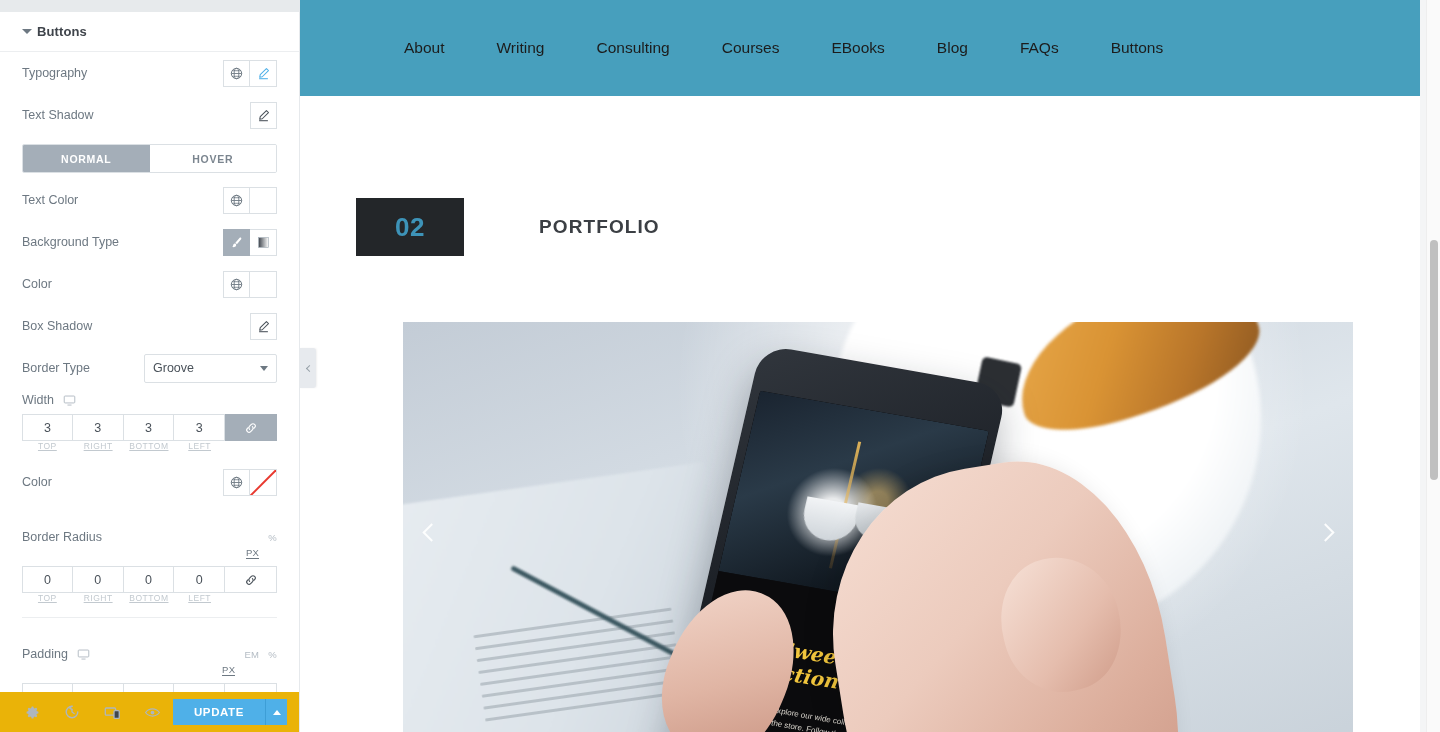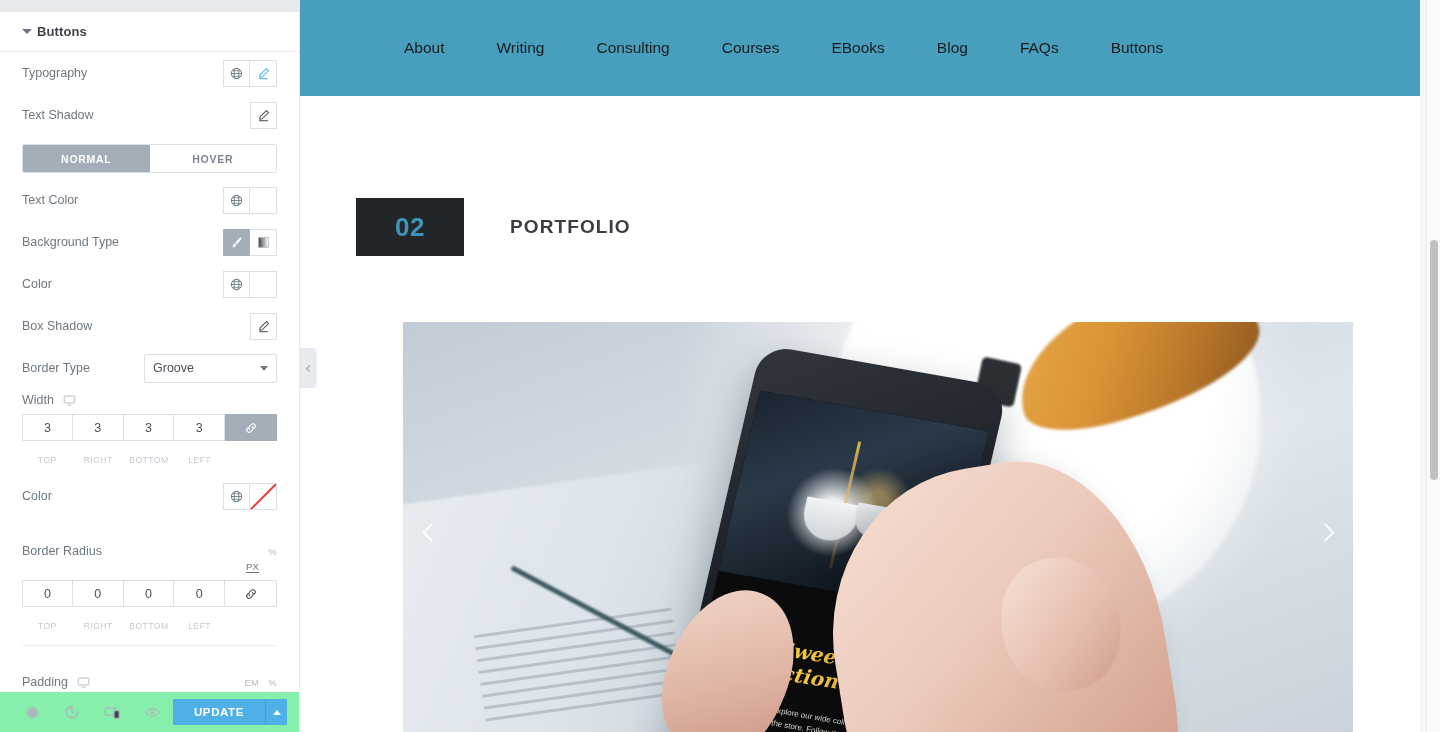--- a/index.html
+++ b/index.html
@@ -106,32 +106,32 @@
   .unit.active { color: #6d7882; border-bottom: 1px solid #6d7882; margin-top: 32px; }
 
   .dims { display: flex; margin-top: 7px; }
   .dim-cell { flex: 1; }
   .dim-input {
     width: 100%; height: 27px; border: 1px solid #dbe0e4; background: #fff;
     text-align: center; font-size: 12.5px; color: #4a525a;
     font-family: "Liberation Sans", sans-serif;
   }
   .dim-cell + .dim-cell .dim-input { border-left: none; }
-  .dim-sub { text-align: center; font-size: 8.5px; color: #c2c9cf; letter-spacing: .5px; margin-top: 14px; }
+  .dim-sub { text-align: center; font-size: 8.5px; color: #c2c9cf; letter-spacing: .5px; margin-top: 0; text-decoration: underline; }
   .link-btn {
     width: 52px; height: 27px; border: 1px solid #dbe0e4; border-left: none;
     display: flex; align-items: center; justify-content: center; cursor: pointer; background: #fff;
   }
   .link-btn.on { background: #a4aeb8; border-color: #a4aeb8; }
 
   .divider { height: 1px; background: #eceef0; margin: 14px 0 4px 0; }
 
   
   .panel-footer {
-    height: 40px; background: #86efac; display: flex; align-items: center;
+    height: 40px; background: #eab308; display: flex; align-items: center;
     padding: 0 12px; gap: 0; flex-shrink: 0;
   }
   .foot-icon {
     width: 42px; height: 40px; display: flex; align-items: center; justify-content: center;
     cursor: pointer; color: #aeb6bd;
   }
   .update-wrap { margin-left: auto; display: flex; height: 26px; }
   .update-btn {
     background: #4fb0e8; color: #fff; font-size: 11.5px; font-weight: 700; letter-spacing: .6px;
     padding: 0 21px; display: flex; align-items: center; cursor: pointer; border: none;
@@ -175,21 +175,21 @@
   .site-body { background: #fff; height: 636px; position: relative; }
 
   .section-num-row {
     display: flex; align-items: center; padding-top: 102px; padding-left: 56px;
   }
   .num-badge {
     width: 108px; height: 58px; background: #232629; display: flex; align-items: center; justify-content: center;
   }
   .num-badge span { font-size: 26px; font-weight: 700; color: #3d93b8; letter-spacing: .5px; }
   .sec-title {
-    margin-left: 46px; font-size: 19px; font-weight: 700; color: #3b3f44; letter-spacing: 1.1px;
+    margin-left: 75px; font-size: 19px; font-weight: 700; color: #3b3f44; letter-spacing: 1.1px;
   }
 
   
   .carousel {
     position: absolute; left: 103px; right: 87px; top: 226px; height: 420px; overflow: hidden;
     background: #cfd7de;
   }
   .photo { position: absolute; inset: 0; overflow: hidden; }
   .bg-table {
     position: absolute; inset: 0;

